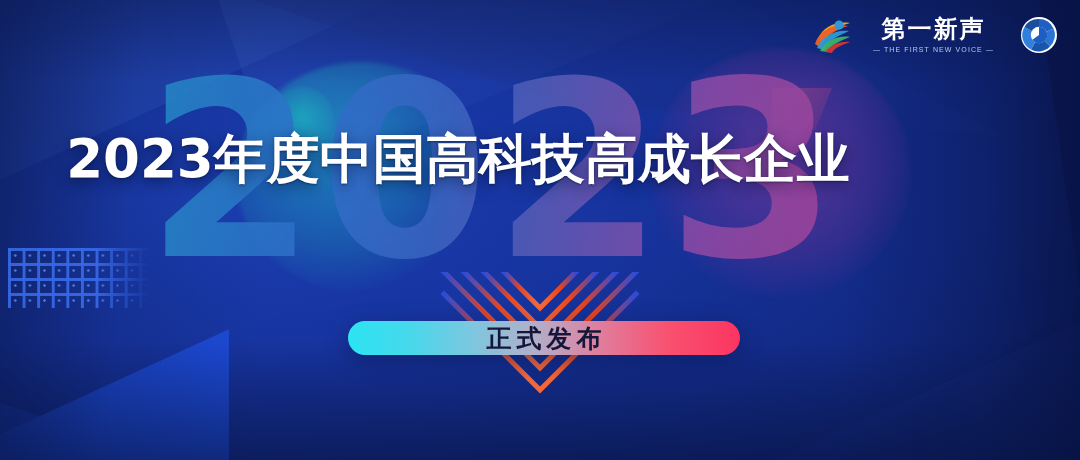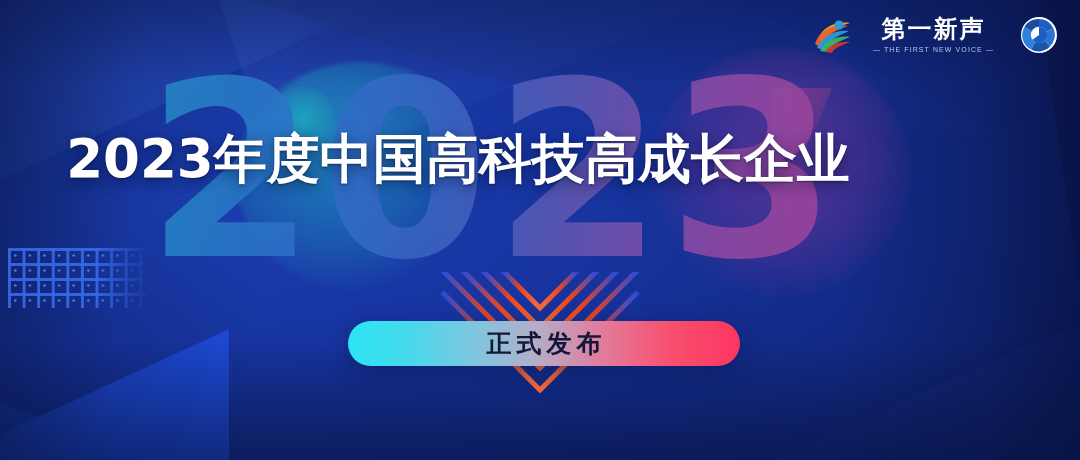--- a/index.html
+++ b/index.html
@@ -195,33 +195,33 @@
     font-size: 53px;
     line-height: 62px;
     letter-spacing: 3px;
     margin-top: 4px;
   }
 
   
   .pill {
     position: absolute;
     left: 348px; top: 321px;
-    width: 392px; height: 45px;
+    width: 392px; height: 34px;
     border-radius: 23px;
     background: linear-gradient(90deg,
         #2ce4f2 0%,
         #45d9ec 15%,
         #7ec6df 32%,
         #b4aec8 48%,
         #e07e9d 64%,
         #f9506f 82%,
         #fb3560 100%);
     box-shadow: 0 6px 22px rgba(10,20,70,.45);
     display: flex;
-    align-items: center;
+    align-items: flex-end;
     justify-content: center;
   }
   .pill-label {
     font-size: 25px;
     font-weight: 700;
     color: #14163a;
     letter-spacing: 5px;
     font-family: "DejaVu Sans", "Liberation Sans", sans-serif;
     padding-left: 5px;
   }

